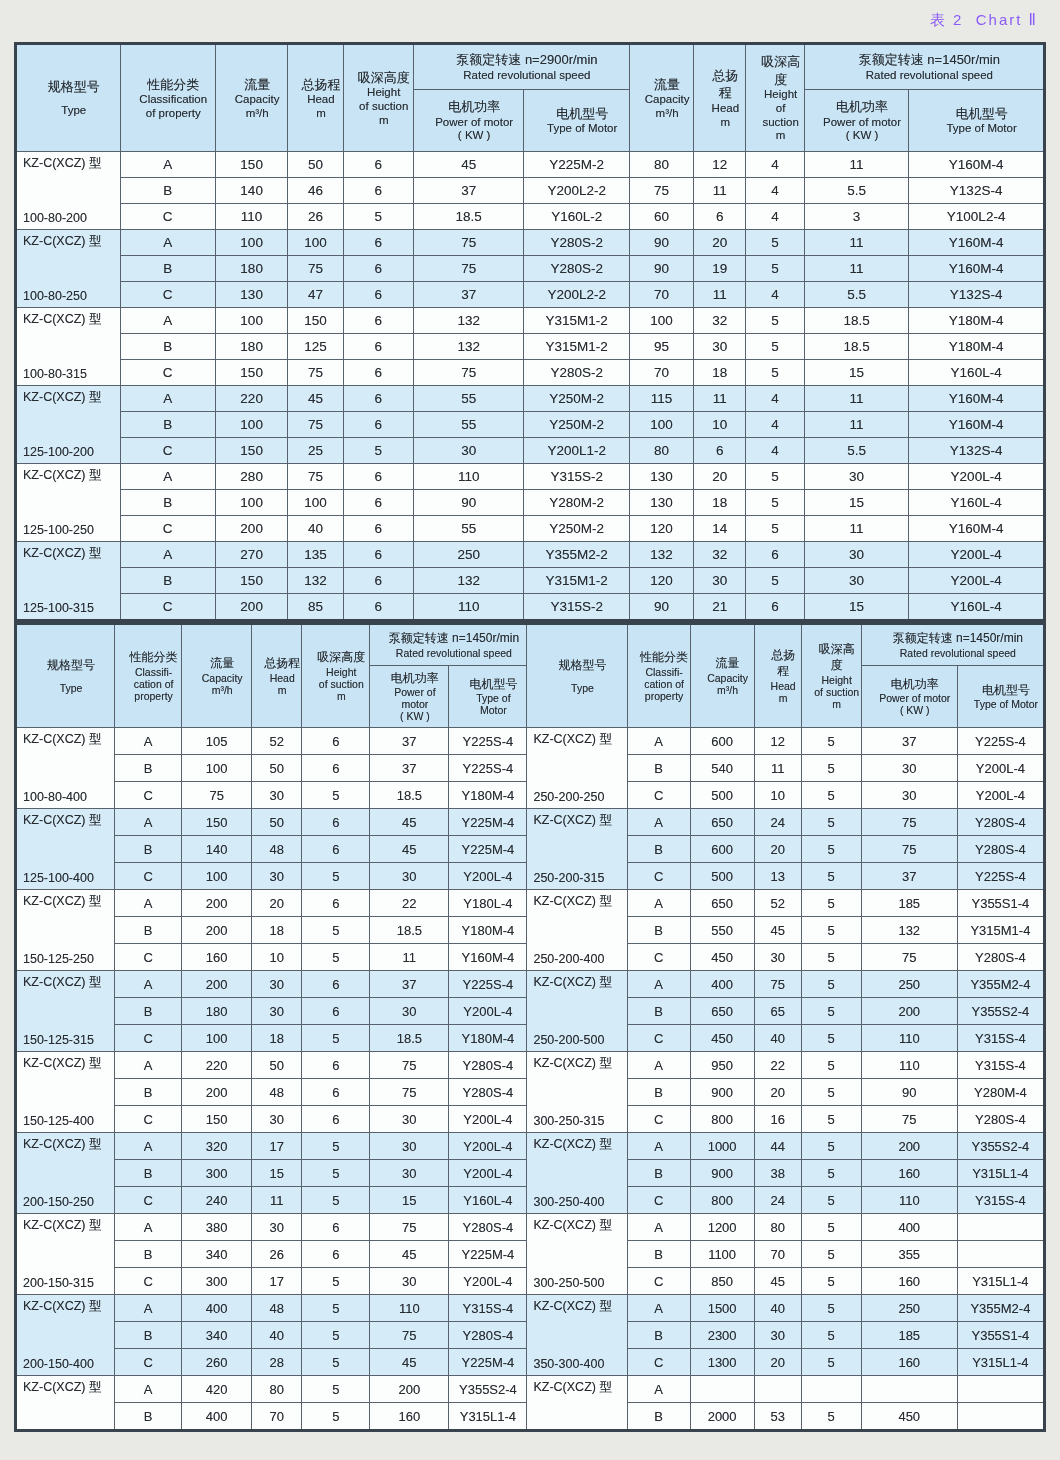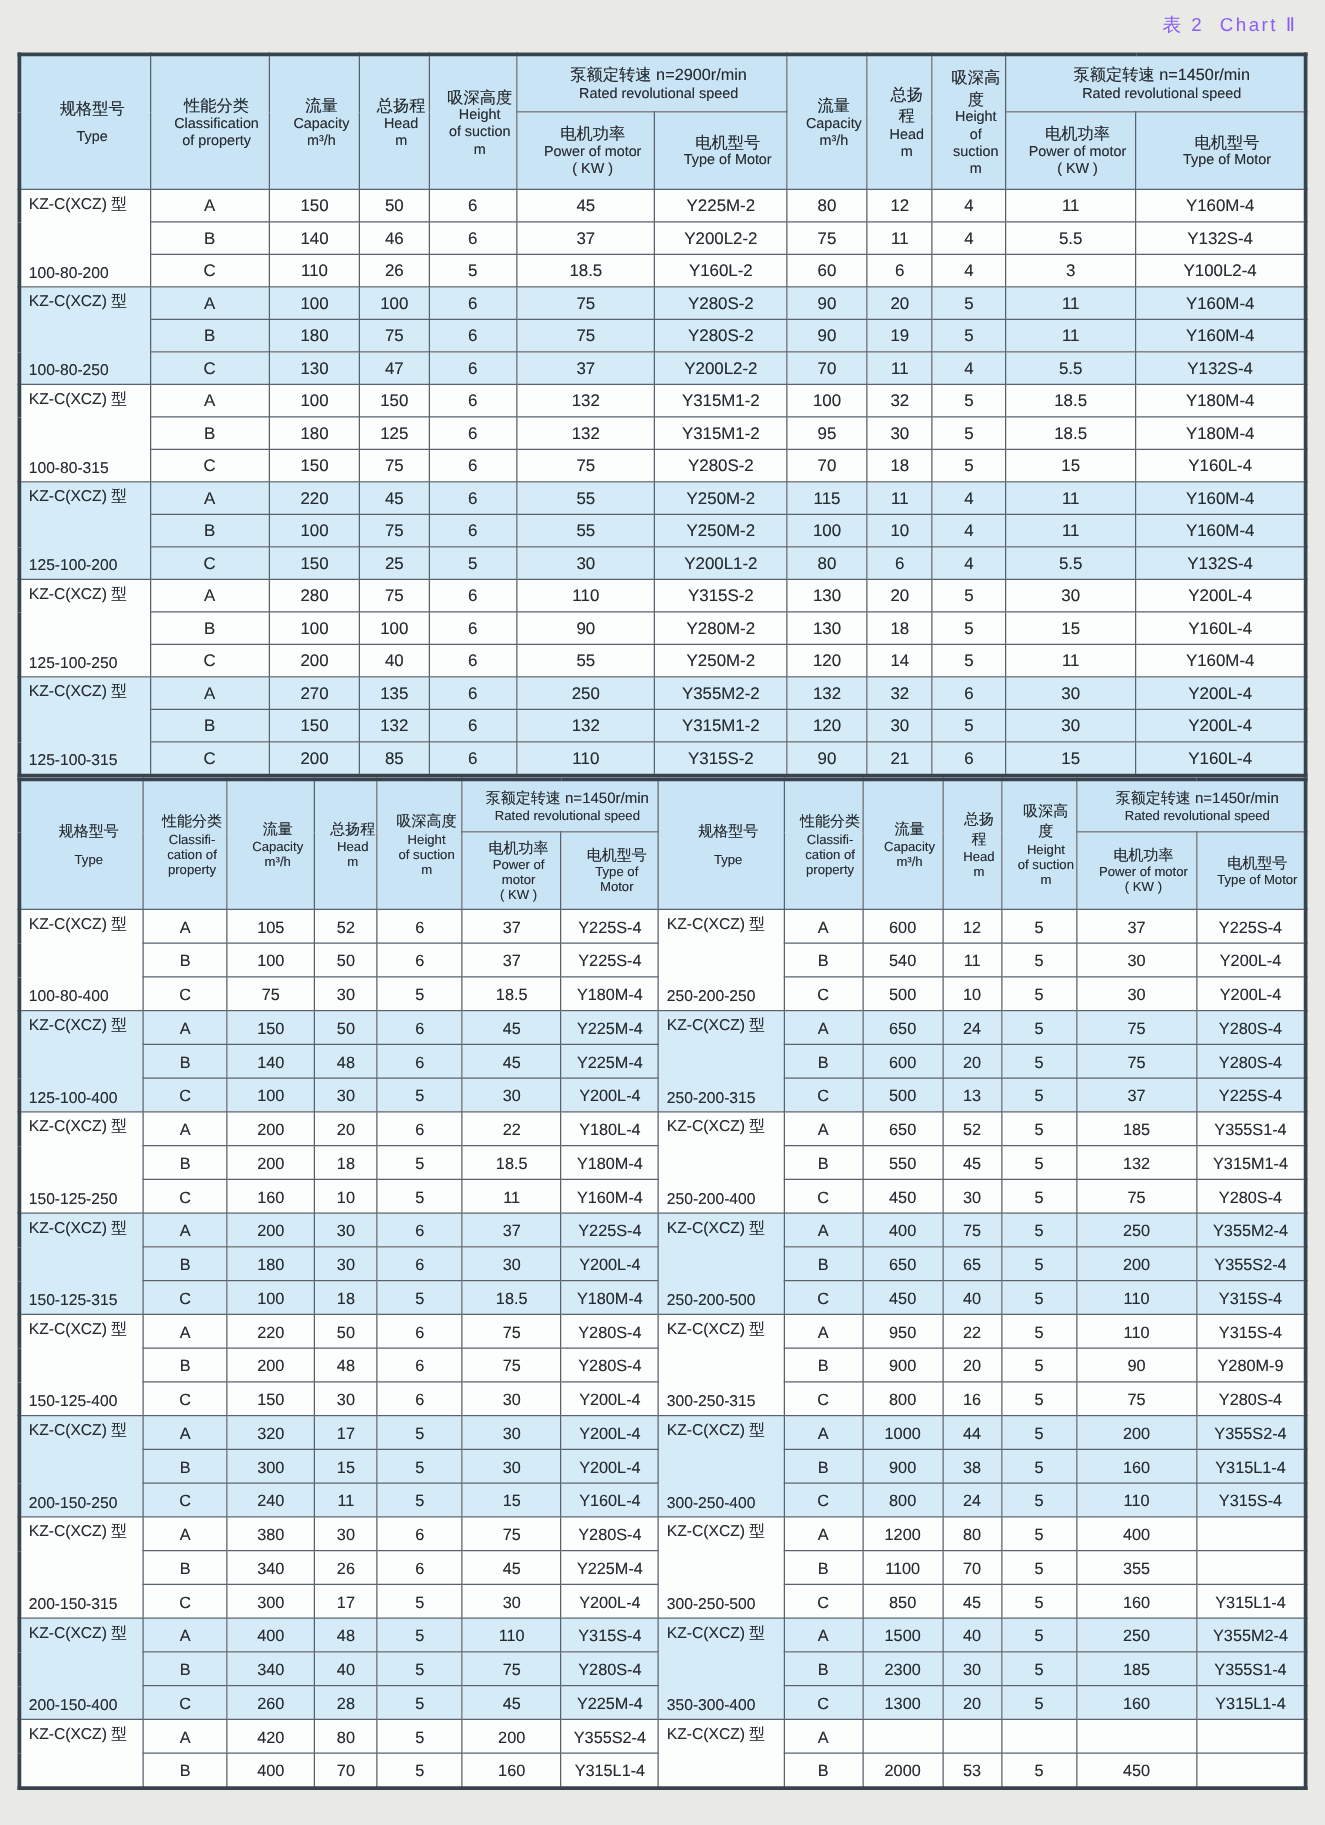--- a/index.html
+++ b/index.html
@@ -776,21 +776,21 @@
           <td>200</td>
           <td>48</td>
           <td>6</td>
           <td>75</td>
           <td>Y280S-4</td>
           <td>B</td>
           <td>900</td>
           <td>20</td>
           <td>5</td>
           <td>90</td>
-          <td>Y280M-9</td>
+          <td>Y280M-4</td>
         </tr>
         <tr class="g-white">
           <td>C</td>
           <td>150</td>
           <td>30</td>
           <td>6</td>
           <td>30</td>
           <td>Y200L-4</td>
           <td>C</td>
           <td>800</td>

